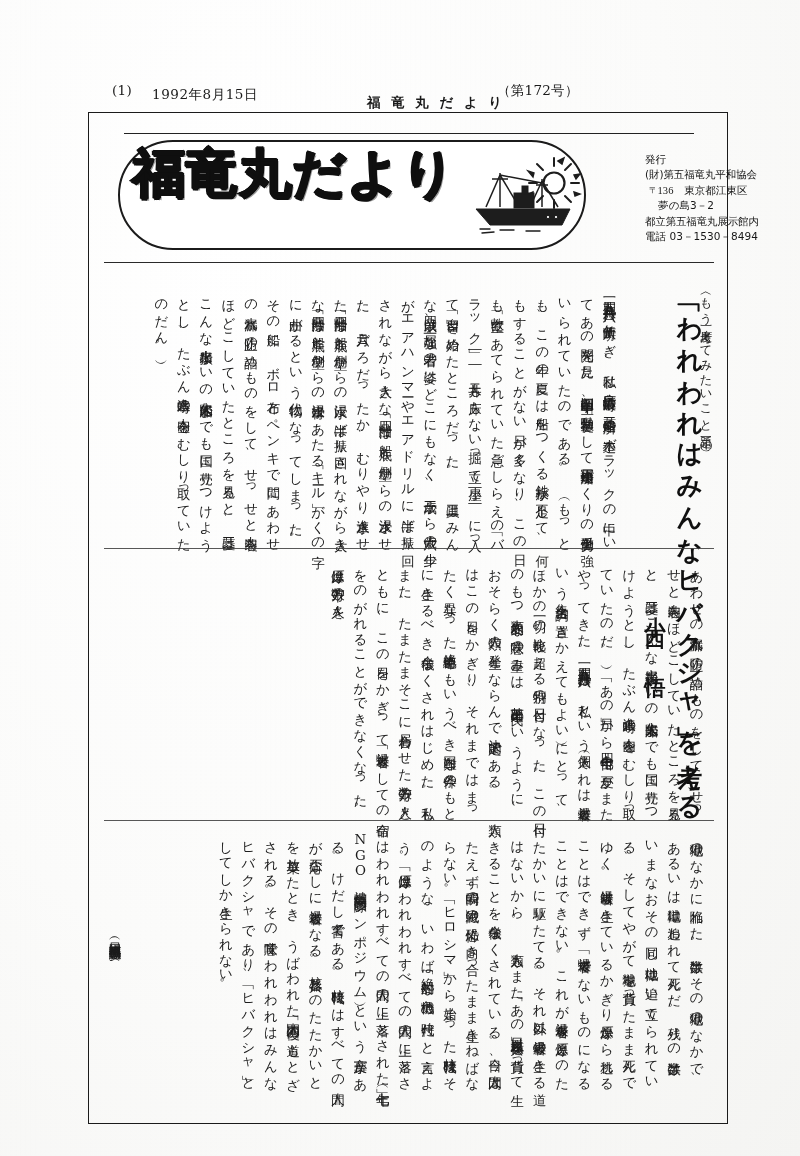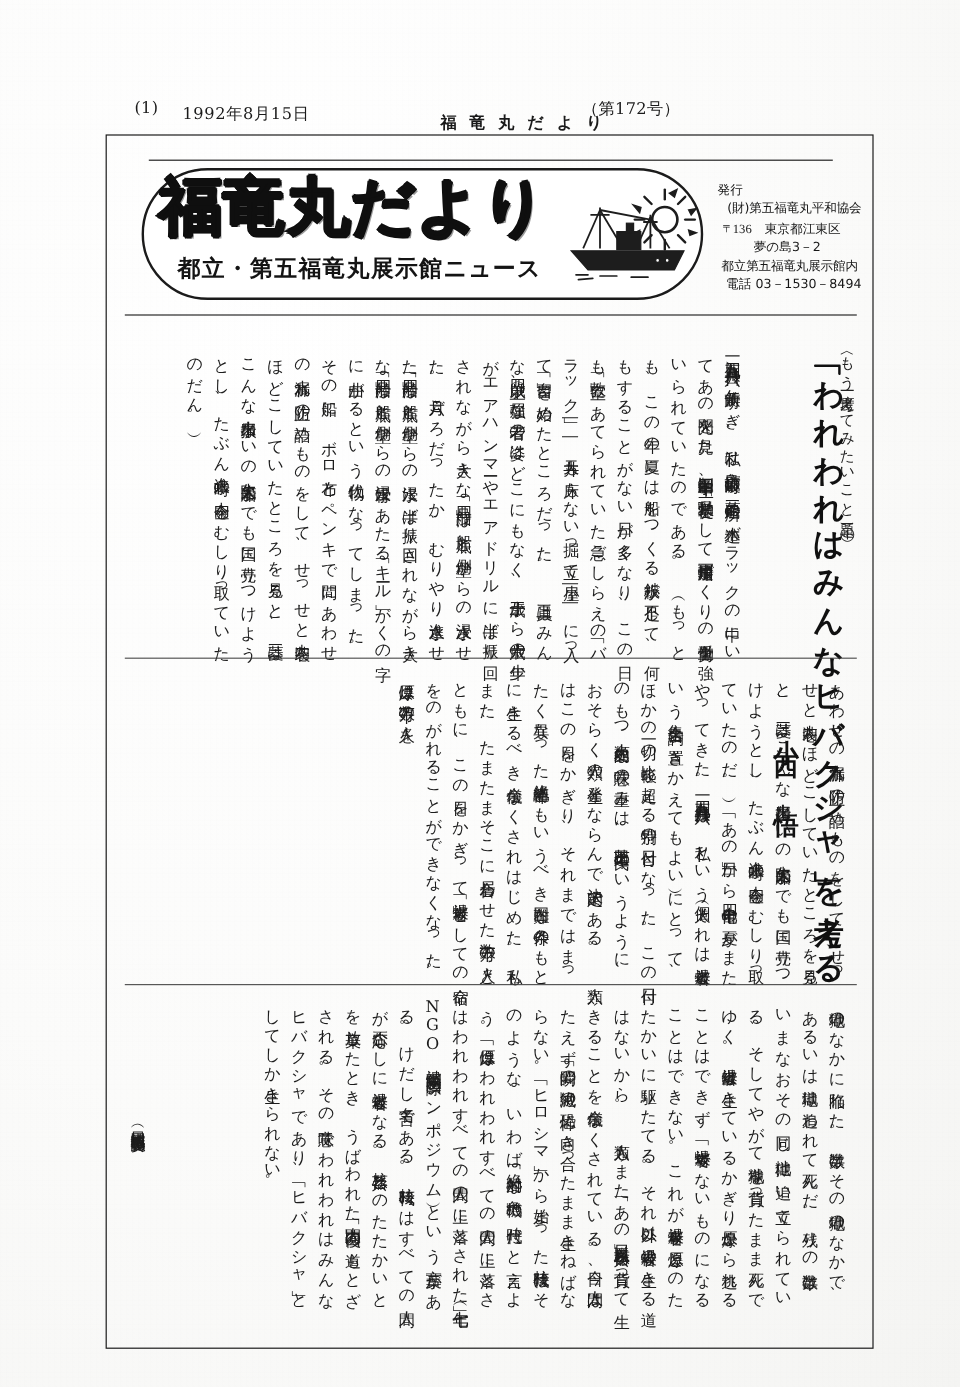--- a/index.html
+++ b/index.html
@@ -23,21 +23,21 @@
       repeating-linear-gradient(90deg, rgba(0,0,0,.010) 0px, rgba(0,0,0,0) 3px, rgba(0,0,0,0) 5px);
   }
   
   .runhead{
     position:absolute;left:0;top:82px;width:800px;height:24px;
     font-size:13.5px;letter-spacing:.02em;white-space:nowrap;
   }
   .runhead .pageno{position:absolute;left:112px;top:0;}
   .runhead .date{position:absolute;left:152px;top:4px;letter-spacing:.04em;}
   .runhead .papername{position:absolute;left:367px;top:12px;letter-spacing:.22em;font-weight:bold;}
-  .runhead .issue{position:absolute;left:485px;top:0;letter-spacing:.02em;text-align:center;}
+  .runhead .issue{position:absolute;left:497px;top:0;letter-spacing:.02em;text-align:center;}
 
   
   .frame{
     position:absolute;left:88px;top:112px;width:640px;height:1012px;
     border:1.6px solid #1b1b1b;
     box-sizing:border-box;
   }
   
   .rule-top{
     position:absolute;left:124px;top:133px;width:570px;height:0;
@@ -77,25 +77,25 @@
   }
   .boat-art{position:absolute;left:352px;top:8px;width:112px;height:96px;}
 
   
   .publisher{
     position:absolute;left:598px;top:152px;width:120px;
     font-size:10.5px;line-height:15.4px;
     font-family:"DejaVu Sans","Liberation Sans",sans-serif;
     color:#161616;white-space:nowrap;letter-spacing:.005em;
   }
-  .publisher .ln{display:block;}
+  .publisher .ln{display:block;margin-left:47px;}
   .publisher .l1{text-align:left;}
   .publisher .l2{text-align:right;letter-spacing:-.01em;}
   .publisher .l3{text-align:left;padding-left:4px;font-family:Liberation Serif, serif;}
-  .publisher .l4{text-align:center;padding-right:4px;}
+  .publisher .l4{text-align:right;padding-right:4px;}
   .publisher .l5{text-align:center;letter-spacing:-.015em;}
   .publisher .l6{text-align:right;}
   .publisher .zipmark{font-size:8.5px;vertical-align:1px;}
 
   
   .vblock{
     position:absolute;
     writing-mode:vertical-rl;
     -webkit-writing-mode:vertical-rl;
     text-orientation:upright;
@@ -166,21 +166,20 @@
   <span class="issue">（第172号）</span>
 </div>
 
 <div class="frame"></div>
 <div class="rule-top"></div>
 <div class="rule-masthead-bottom"></div>
 
 <div class="masthead">
   <div class="logo-box"></div>
   <div class="logo-title ink">福竜丸だより</div>
-  <div class="logo-sub">都立・第五福竜丸展示館ニュース</div>
 
   <svg class="boat-art" viewBox="0 0 112 96">
     <g fill="#1d1d1d" stroke="#1d1d1d">
 
       <circle cx="84" cy="38" r="10.5" fill="none" stroke-width="2.2"></circle>
 
       <g stroke-width="2" stroke-linecap="round">
         <line x1="84" y1="21" x2="84" y2="13"></line>
         <line x1="95" y1="25" x2="101" y2="19"></line>
         <line x1="101" y1="38" x2="109" y2="38"></line>

